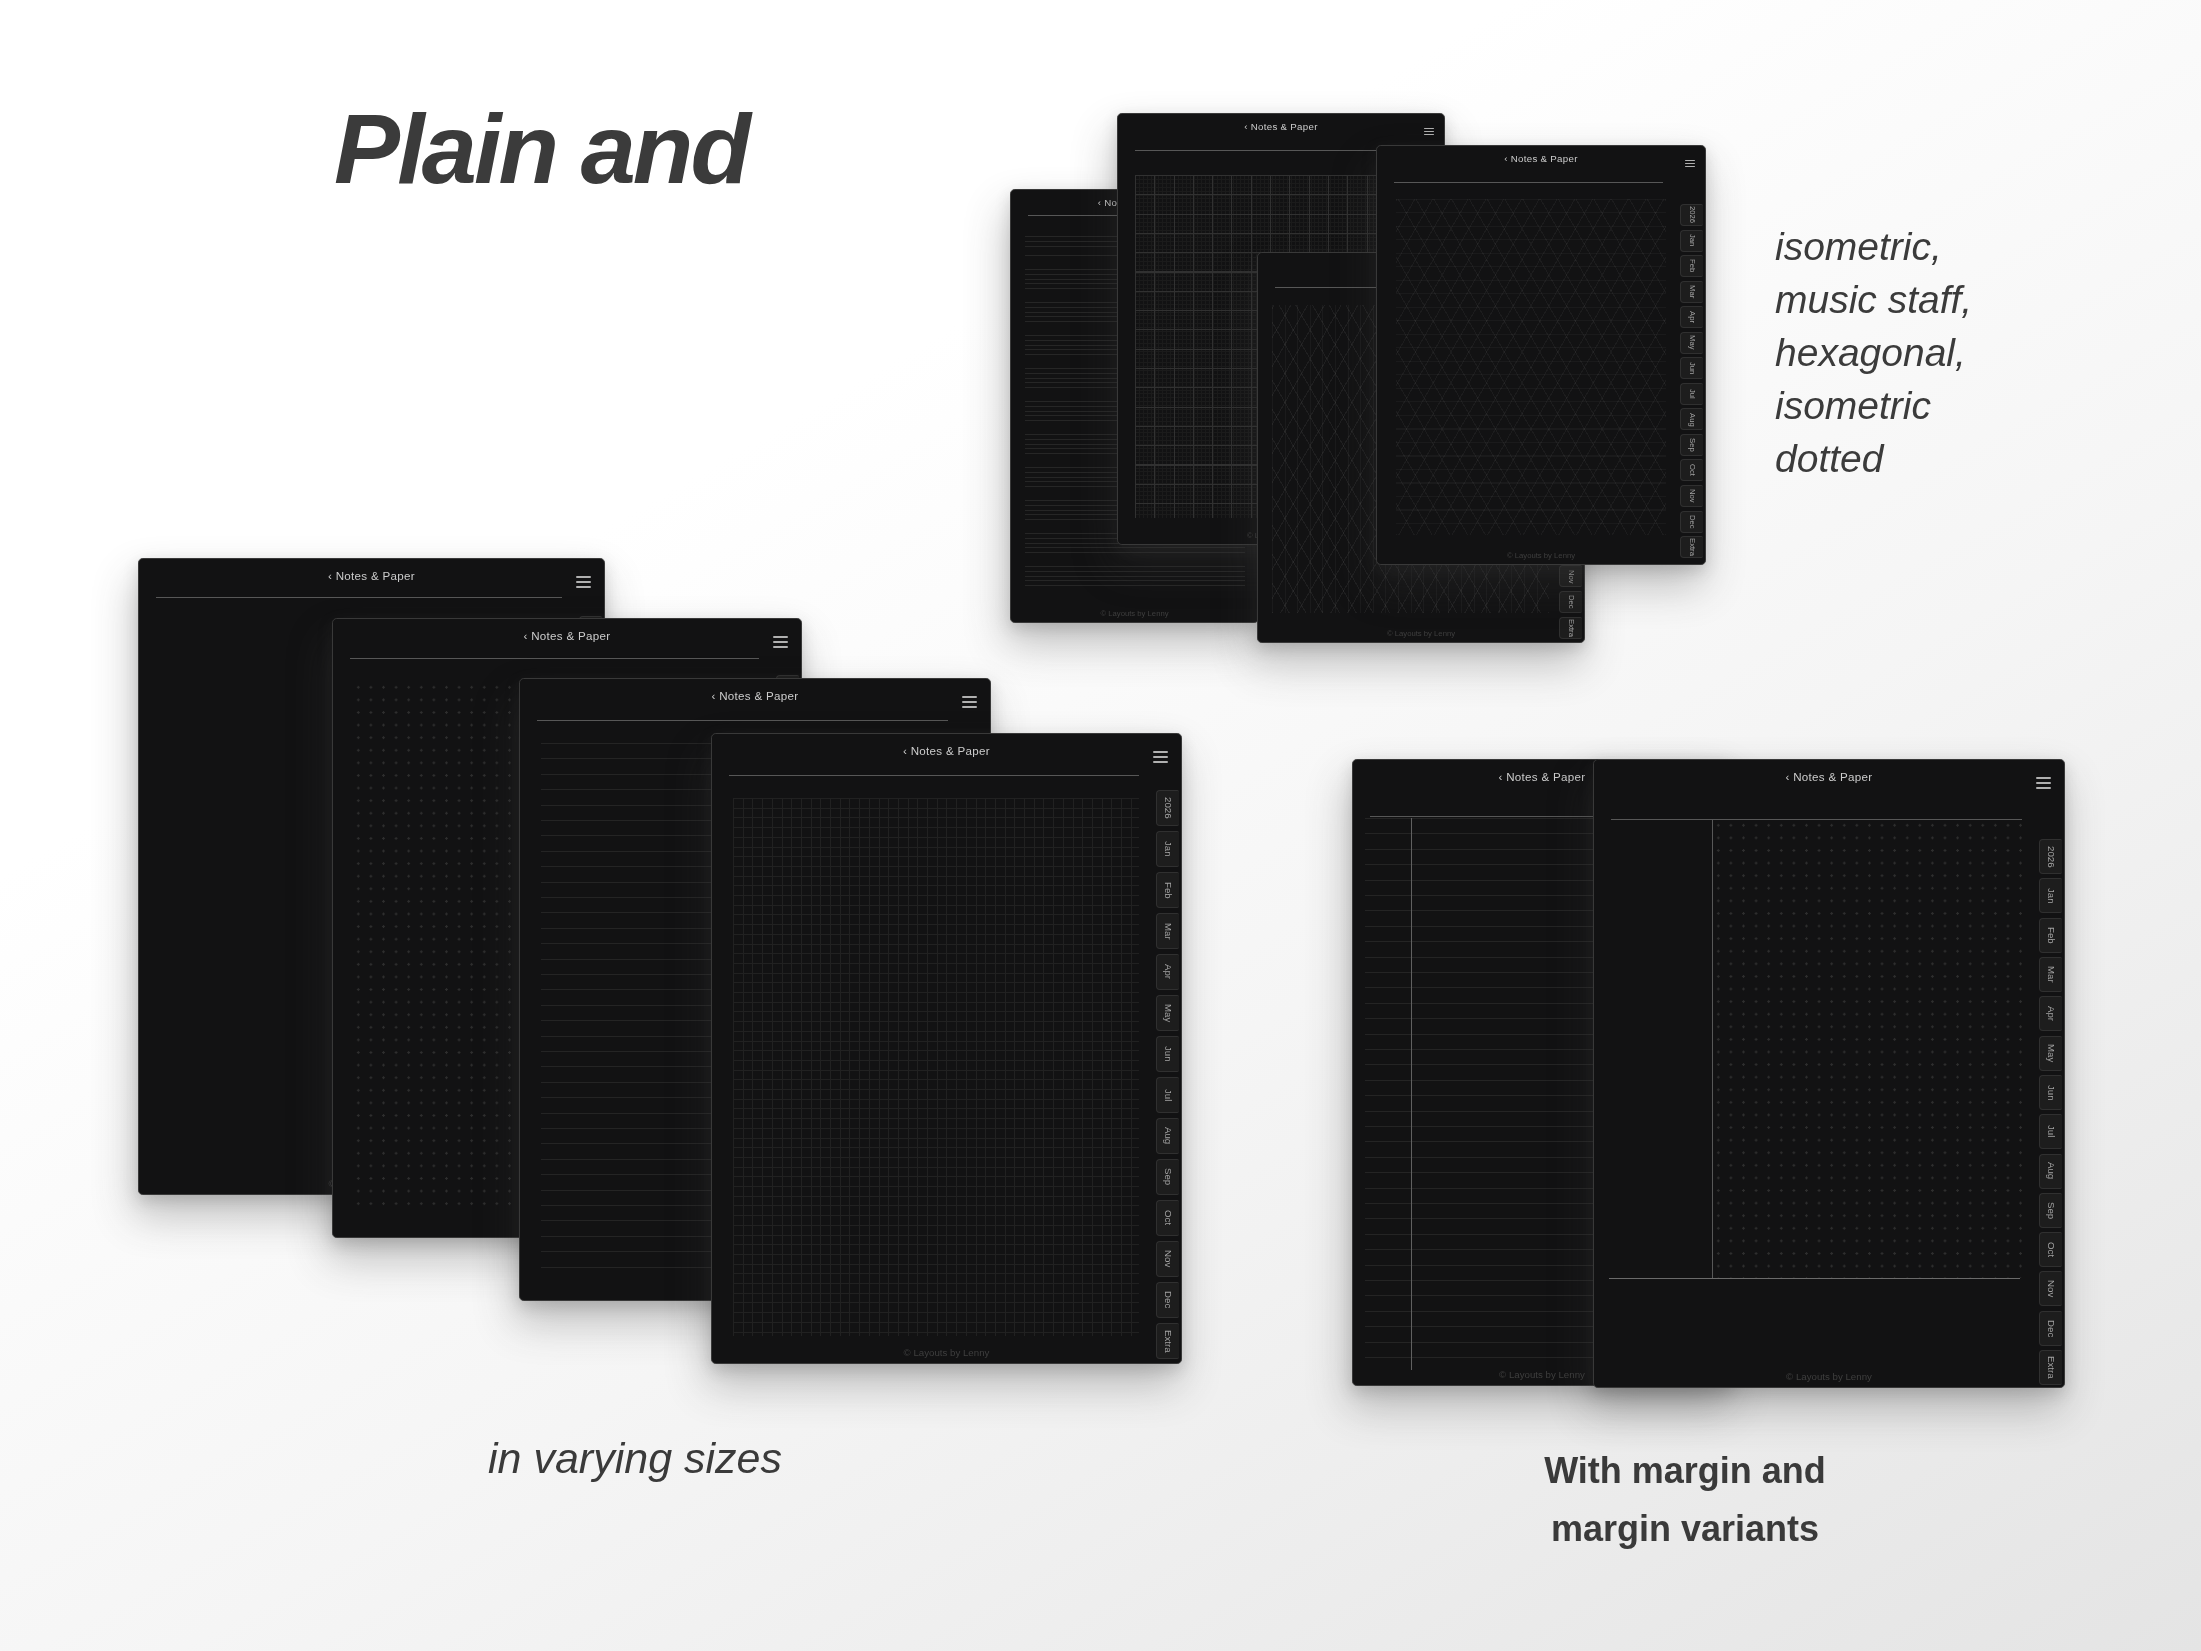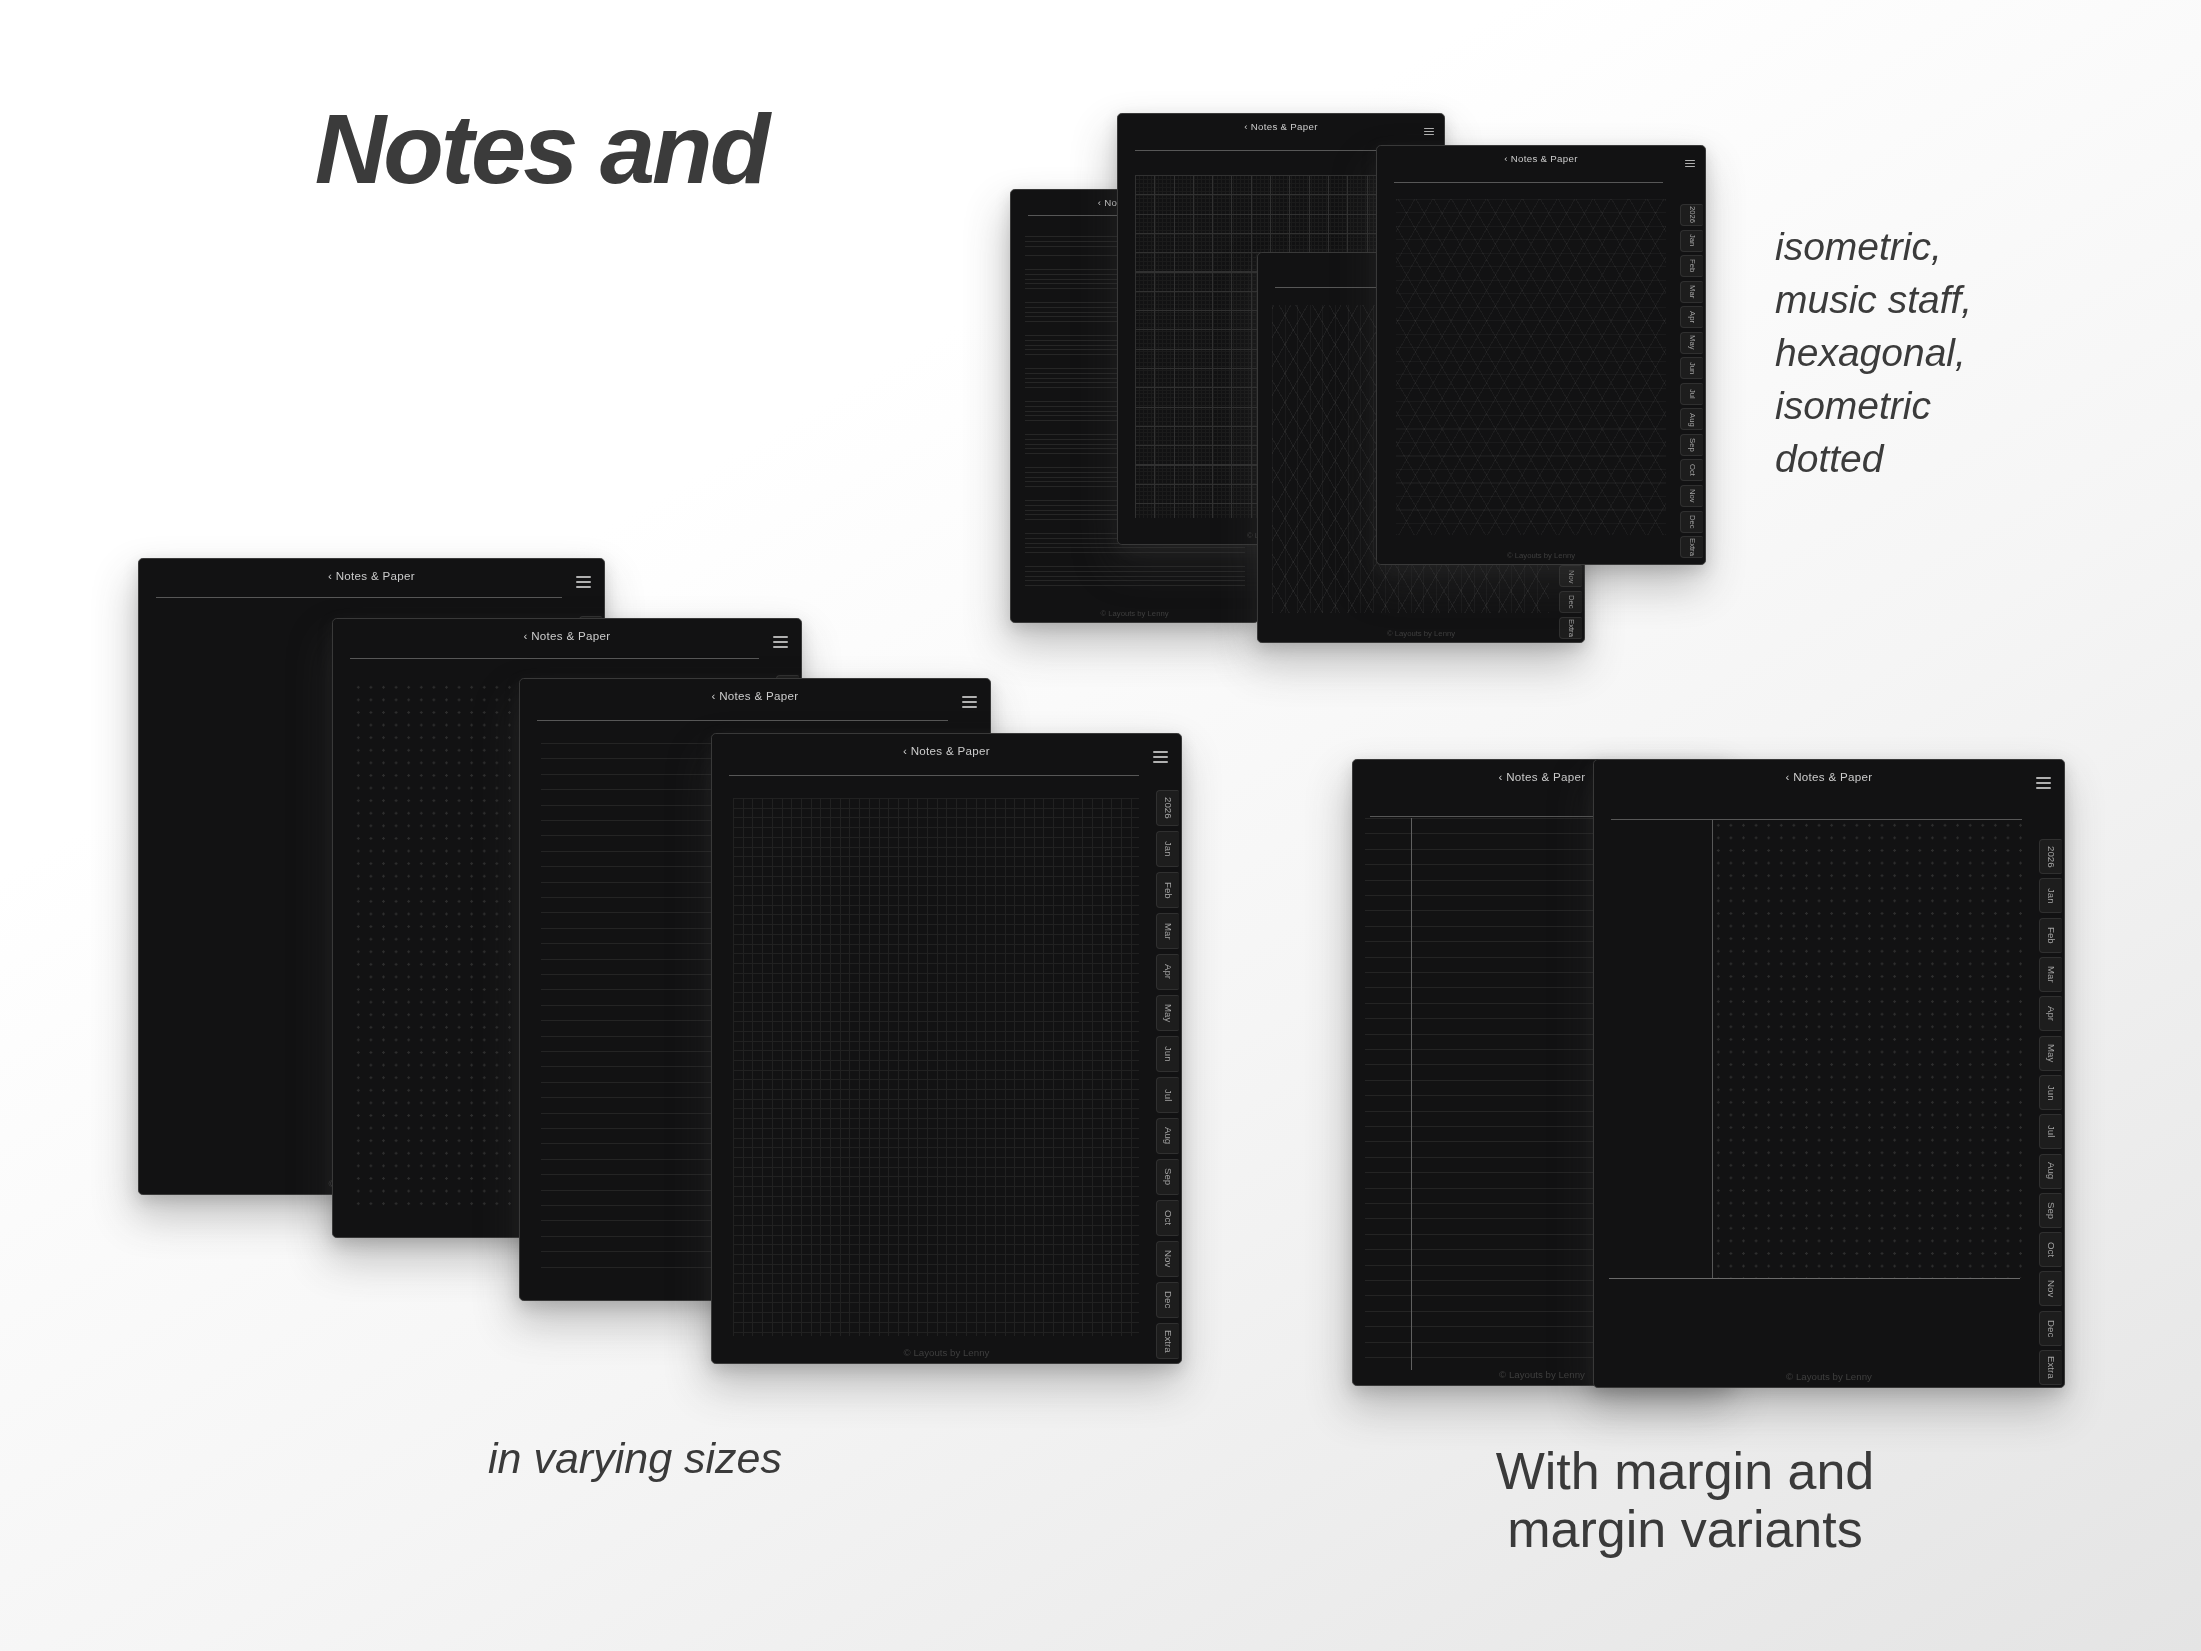--- a/index.html
+++ b/index.html
@@ -9,21 +9,21 @@
   
   .title{position:absolute;left:126px;top:85px;width:830px;text-align:center;
     color:#3b3b3b;font-weight:bold;font-style:italic;font-size:99px;line-height:127px;letter-spacing:-2.9px;}
   .sidenote{position:absolute;left:1775px;top:220px;color:#3b3b3b;font-style:italic;
     font-size:39px;line-height:53px;}
   .cap{position:absolute;color:#3a3a3a;text-align:center;}
   .cap-left{left:135px;top:1431px;width:1000px;}
   .cap-left .l1{font-size:47px;font-weight:bold;line-height:56px;}
   .cap-left .l2{font-size:43px;font-style:italic;font-weight:500;line-height:54px;}
   .cap-right{left:1371px;top:1442px;width:628px;}
-  .cap-right .l1,.cap-right .l2{font-size:52px;font-weight:normal;line-height:58px;}
+  .cap-right .l1,.cap-right .l2{font-size:36px;font-weight:bold;line-height:58px;}
   
   .paper{position:absolute;background:#121213;border:1px solid #393939;border-radius:4.8px;
     box-shadow:-3.9px 21px 42px rgba(60,60,60,.30),0 5.8px 15.4px rgba(60,60,60,.18);}
   .phead{position:absolute;left:0;right:0;top:9.7px;text-align:center;
     color:#cccccc;font-size:11.6px;letter-spacing:0.3px;}
   .paper.sm .phead{top:6.8px;font-size:9.7px;}
   .burger{position:absolute;right:13.5px;top:17.4px;}
   .paper.sm .burger{right:9.7px;top:13.5px;}
   .burger i{display:block;width:14.5px;height:1.9px;background:#b0b0b0;margin:0 0 2.9px 0;border-radius:1px;}
   .paper.sm .burger i{width:10.6px;margin-bottom:1.9px;height:1.4px;}
@@ -62,21 +62,21 @@
   
   .vline{position:absolute;width:1px;background:#606060;}
   .hline{position:absolute;height:1px;background:#6a6a6a;}
 </style>
 </head>
 <body>
 
 <div id="stage">
 
   <div class="title">
-    <div>Notes and</div>
+    <div>Plain and</div>
   </div>
 
   <div class="sidenote">
     <div>isometric,</div>
     <div>music staff,</div>
     <div>hexagonal,</div>
     <div>isometric</div>
     <div>dotted</div>
   </div>
 

